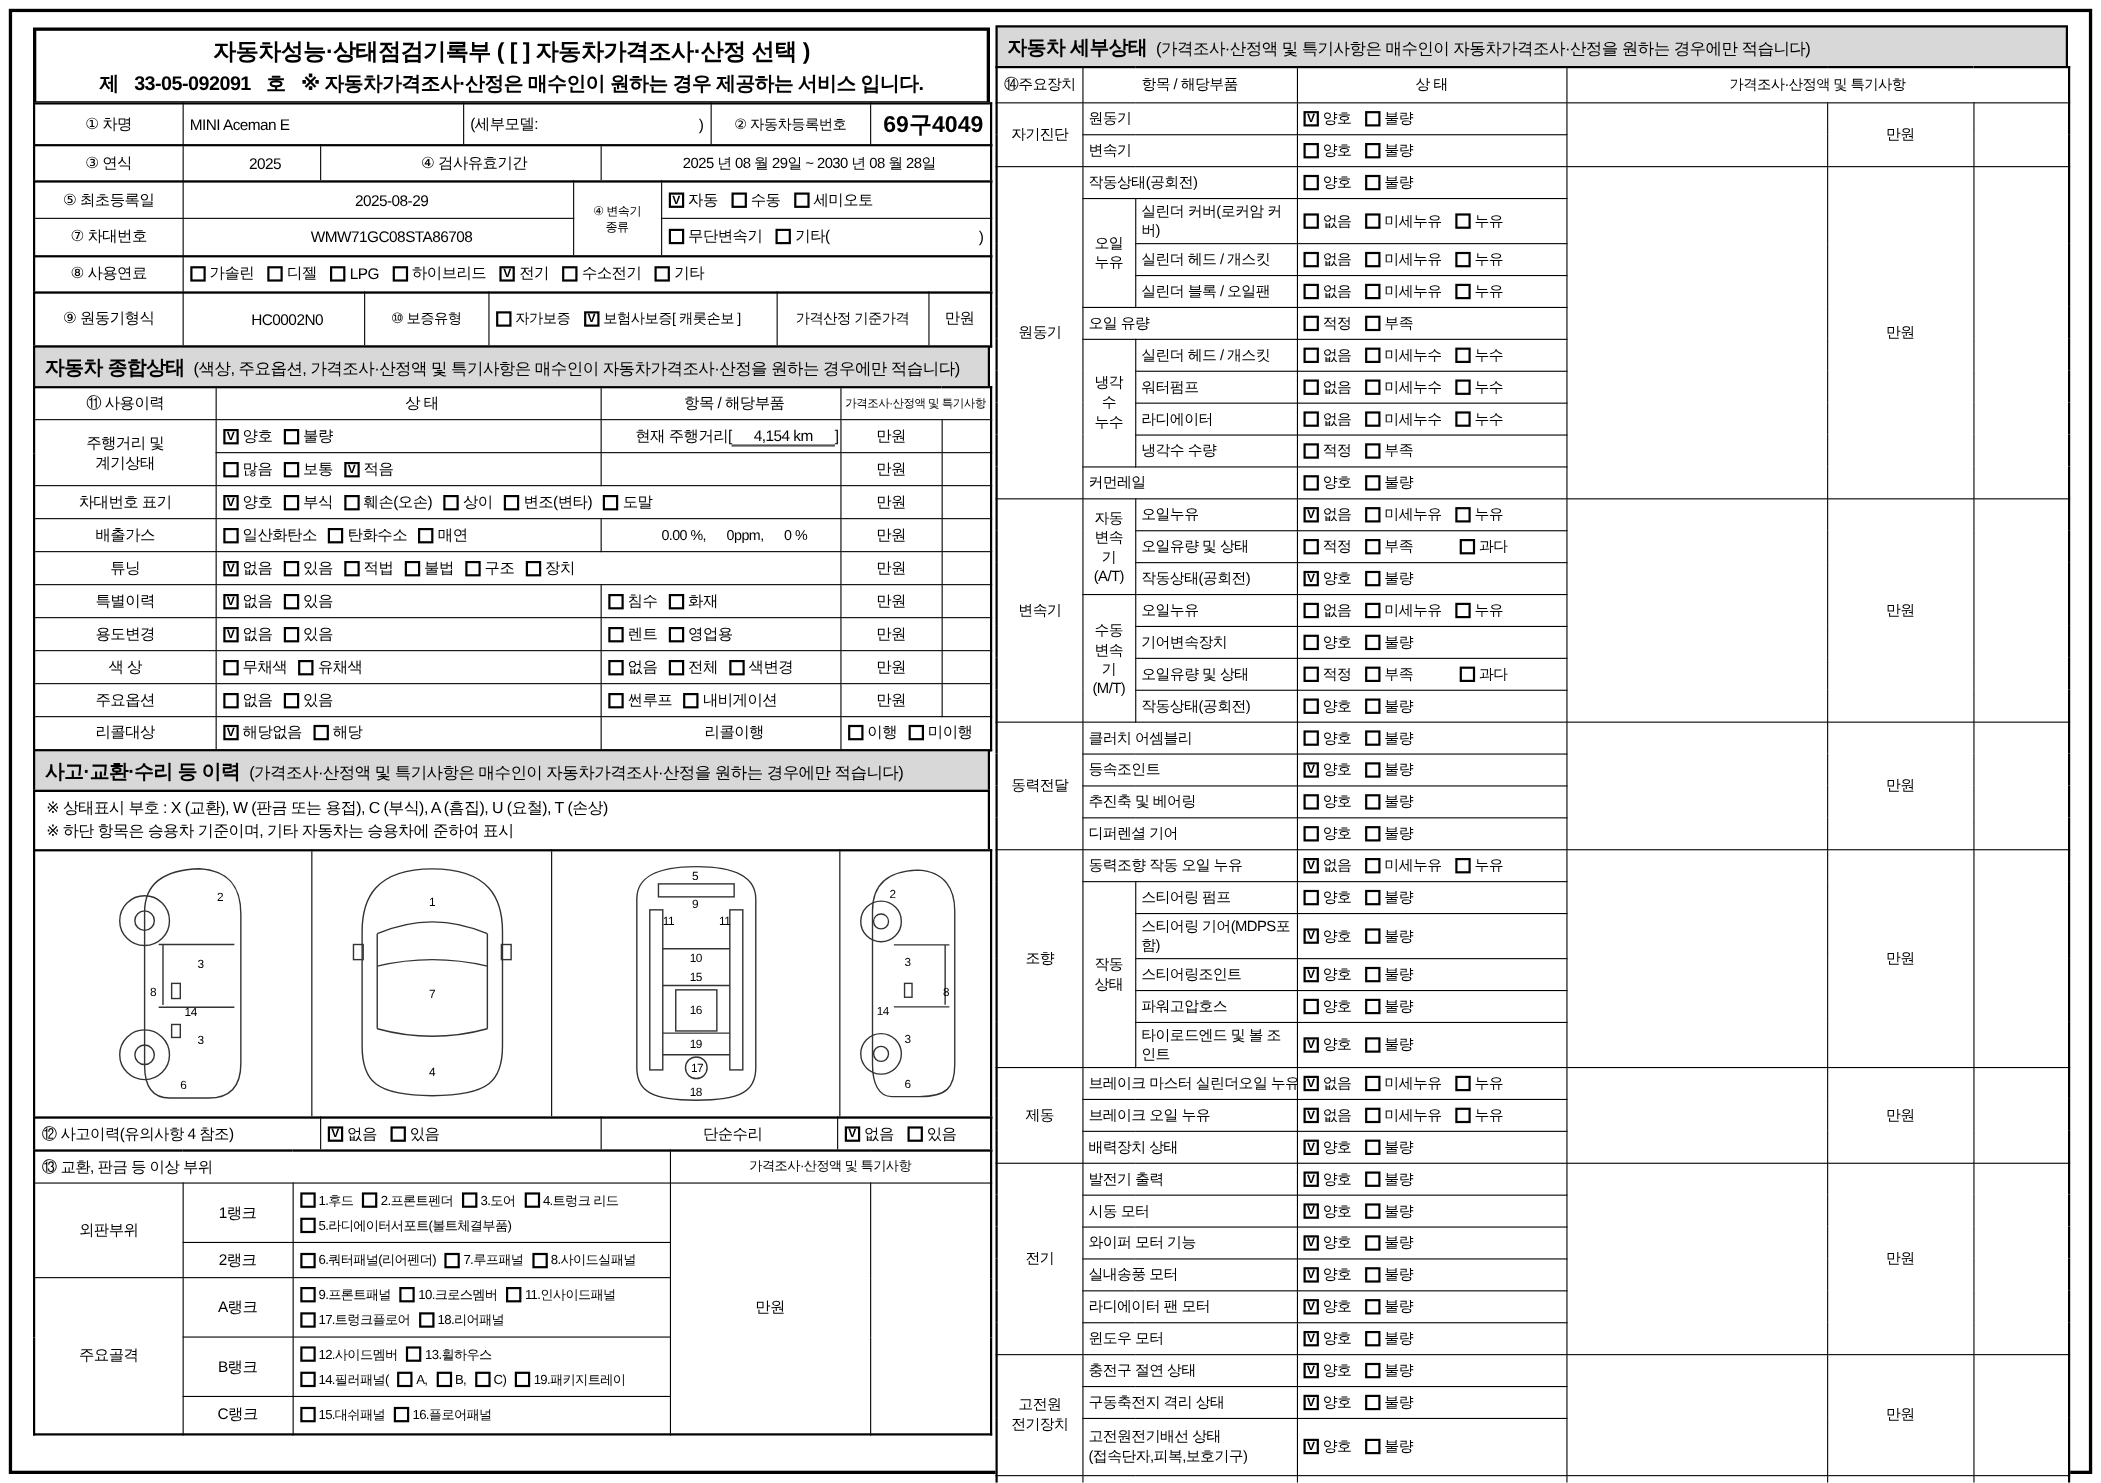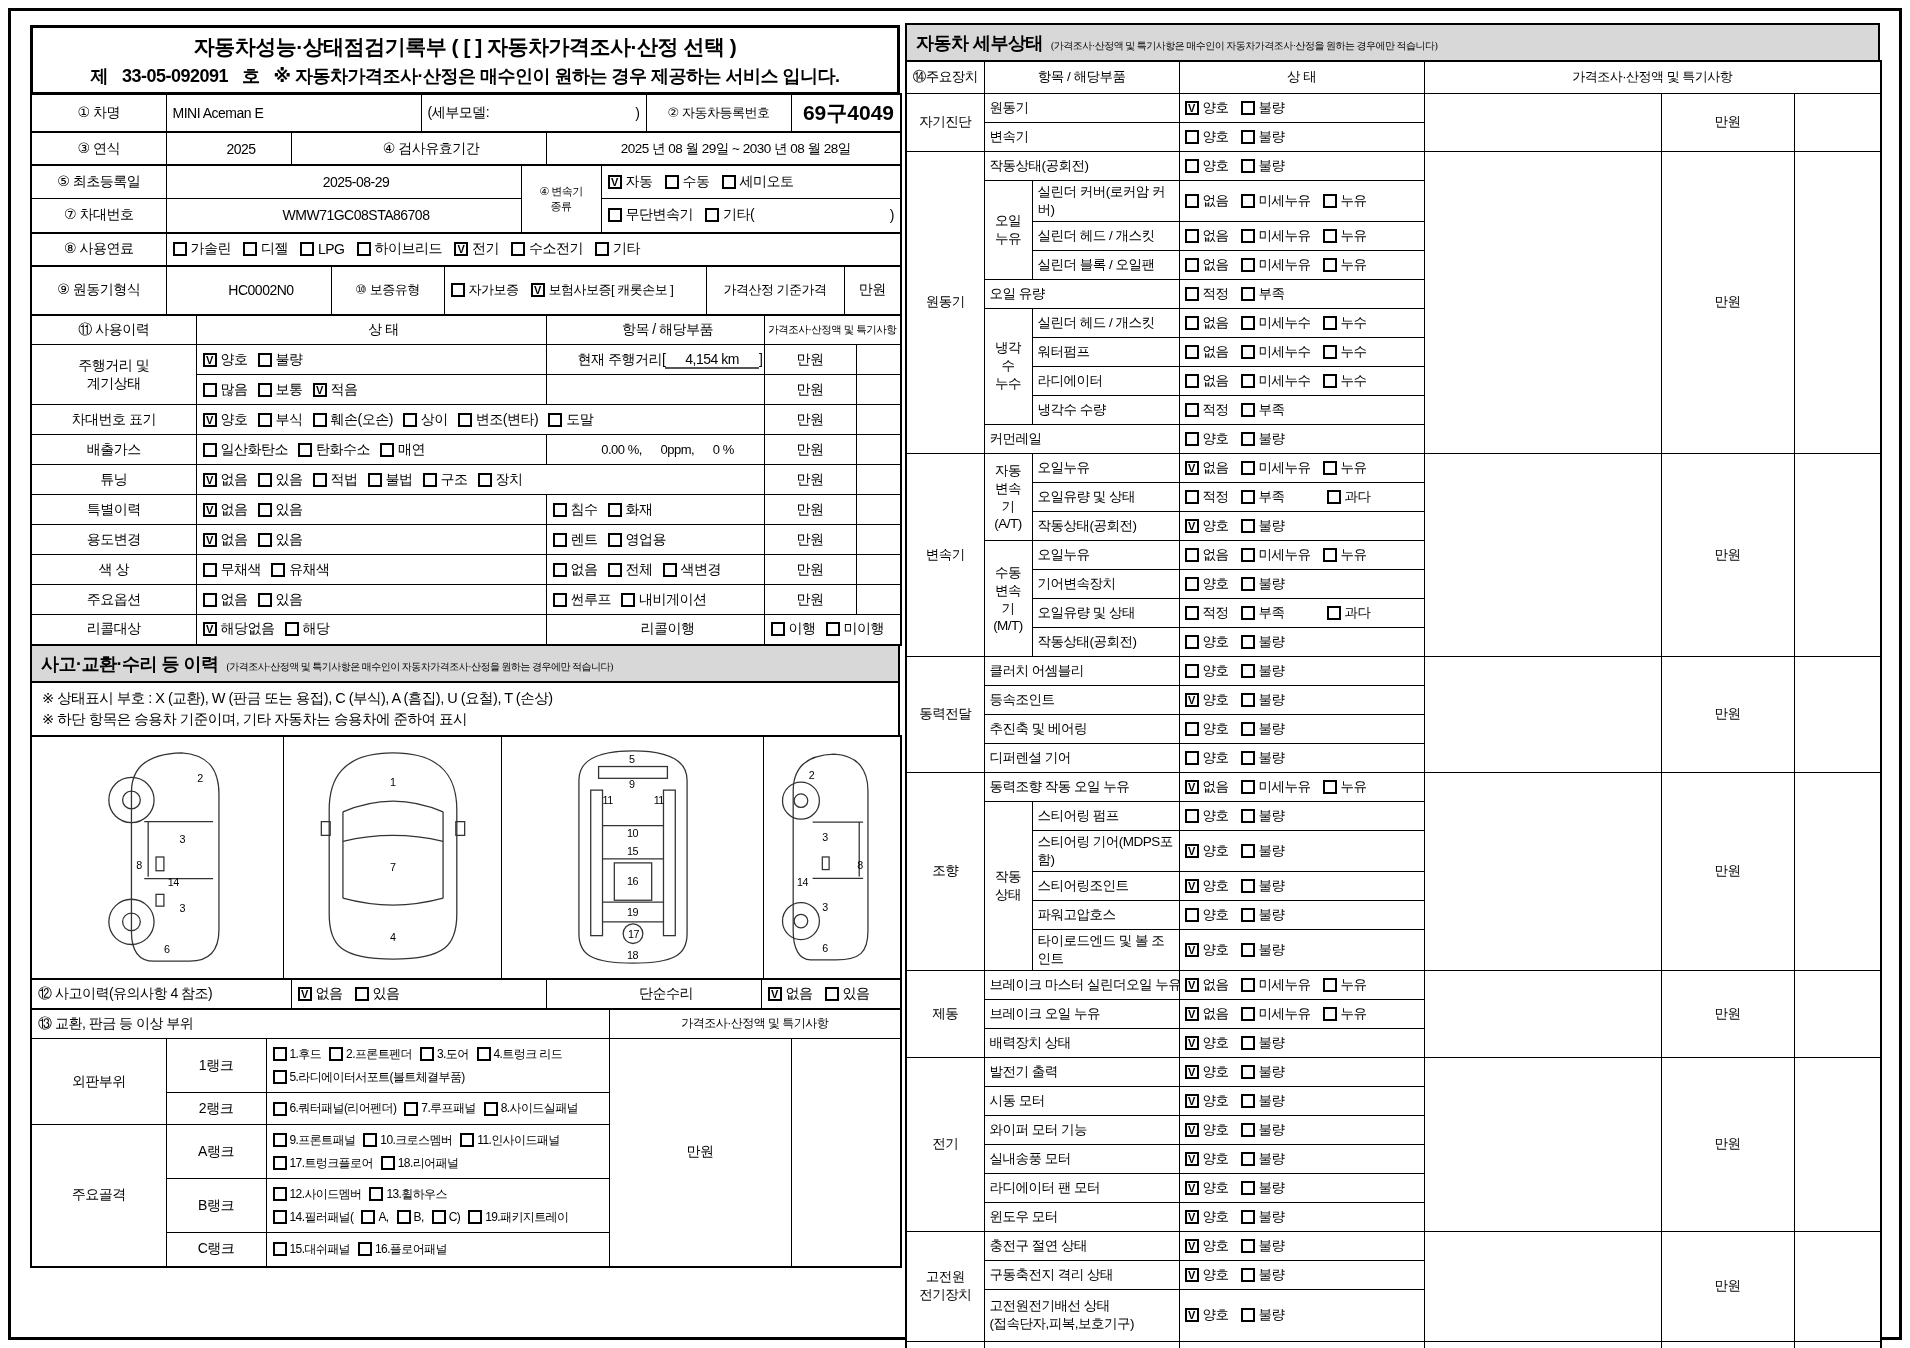--- a/index.html
+++ b/index.html
@@ -9,21 +9,21 @@
   .frame { position:absolute; inset:8px; border:3px solid #000; }
   .panel-left  { position:absolute; left:30px;  top:25px; width:870px; }
   .panel-right { position:absolute; left:905px; top:25px; width:975px; }
 
   .title-box { border:3px solid #000; height:70px; display:flex; flex-direction:column; justify-content:center; align-items:center; gap:3px; background:#fff; }
   .title-line1 { font-size:21px; font-weight:bold; letter-spacing:-0.5px; }
   .title-line2 { font-size:18px; font-weight:bold; display:flex; align-items:baseline; gap:14px; letter-spacing:-0.5px; }
 
   .bar { border:2px solid #000; background:#d8d8d8; padding:6px 9px 5px 9px; display:flex; align-items:baseline; margin-top:-2px; }
   .bar .bt { font-size:18px; font-weight:bold; letter-spacing:-0.5px; white-space:nowrap; }
-  .bar .bn { font-size:10px; margin-left:8px; letter-spacing:-0.5px; white-space:nowrap;font-family:Liberation Serif, serif; }
+  .bar .bn { font-size:15px; margin-left:8px; letter-spacing:-0.5px; white-space:nowrap; }
 
   table { border-collapse:collapse; table-layout:fixed; width:870px; margin-top:-2px; background:#fff; }
   table, table td { border:1px solid #000; }
   table { border-width:2px; }
   td { padding:2px 6px; font-size:14px; vertical-align:middle; letter-spacing:-0.5px; overflow:hidden; }
   td.c { text-align:center;padding-left:31px; }
   td.lab { text-align:center; }
   .pre { white-space:pre-line; text-align:center; }
   .prewrap { white-space:pre; }
   .nw { white-space:nowrap; }
@@ -238,20 +238,24 @@
                   <span class="ol">보험사보증[ 캐롯손보 ]</span>
                 </span>
               </span>
             </td>
         <td class="lab nw" style="font-size:13px">가격산정 기준가격</td>
         <td class="unit">만원</td>
       </tr>
     </tbody>
       </table>
 
+    <div class="bar">
+      <span class="bt">자동차 종합상태</span>
+      <span class="bn">(색상, 주요옵션, 가격조사·산정액 및 특기사항은 매수인이 자동차가격조사·산정을 원하는 경우에만 적습니다)</span>
+    </div>
 
     <table class="overall-opts">
       <colgroup>
           <col style="width:165px">
           <col style="width:350px">
           <col style="width:218px">
           <col style="width:92px">
           <col style="width:45px">
         </colgroup>
       <tbody>

